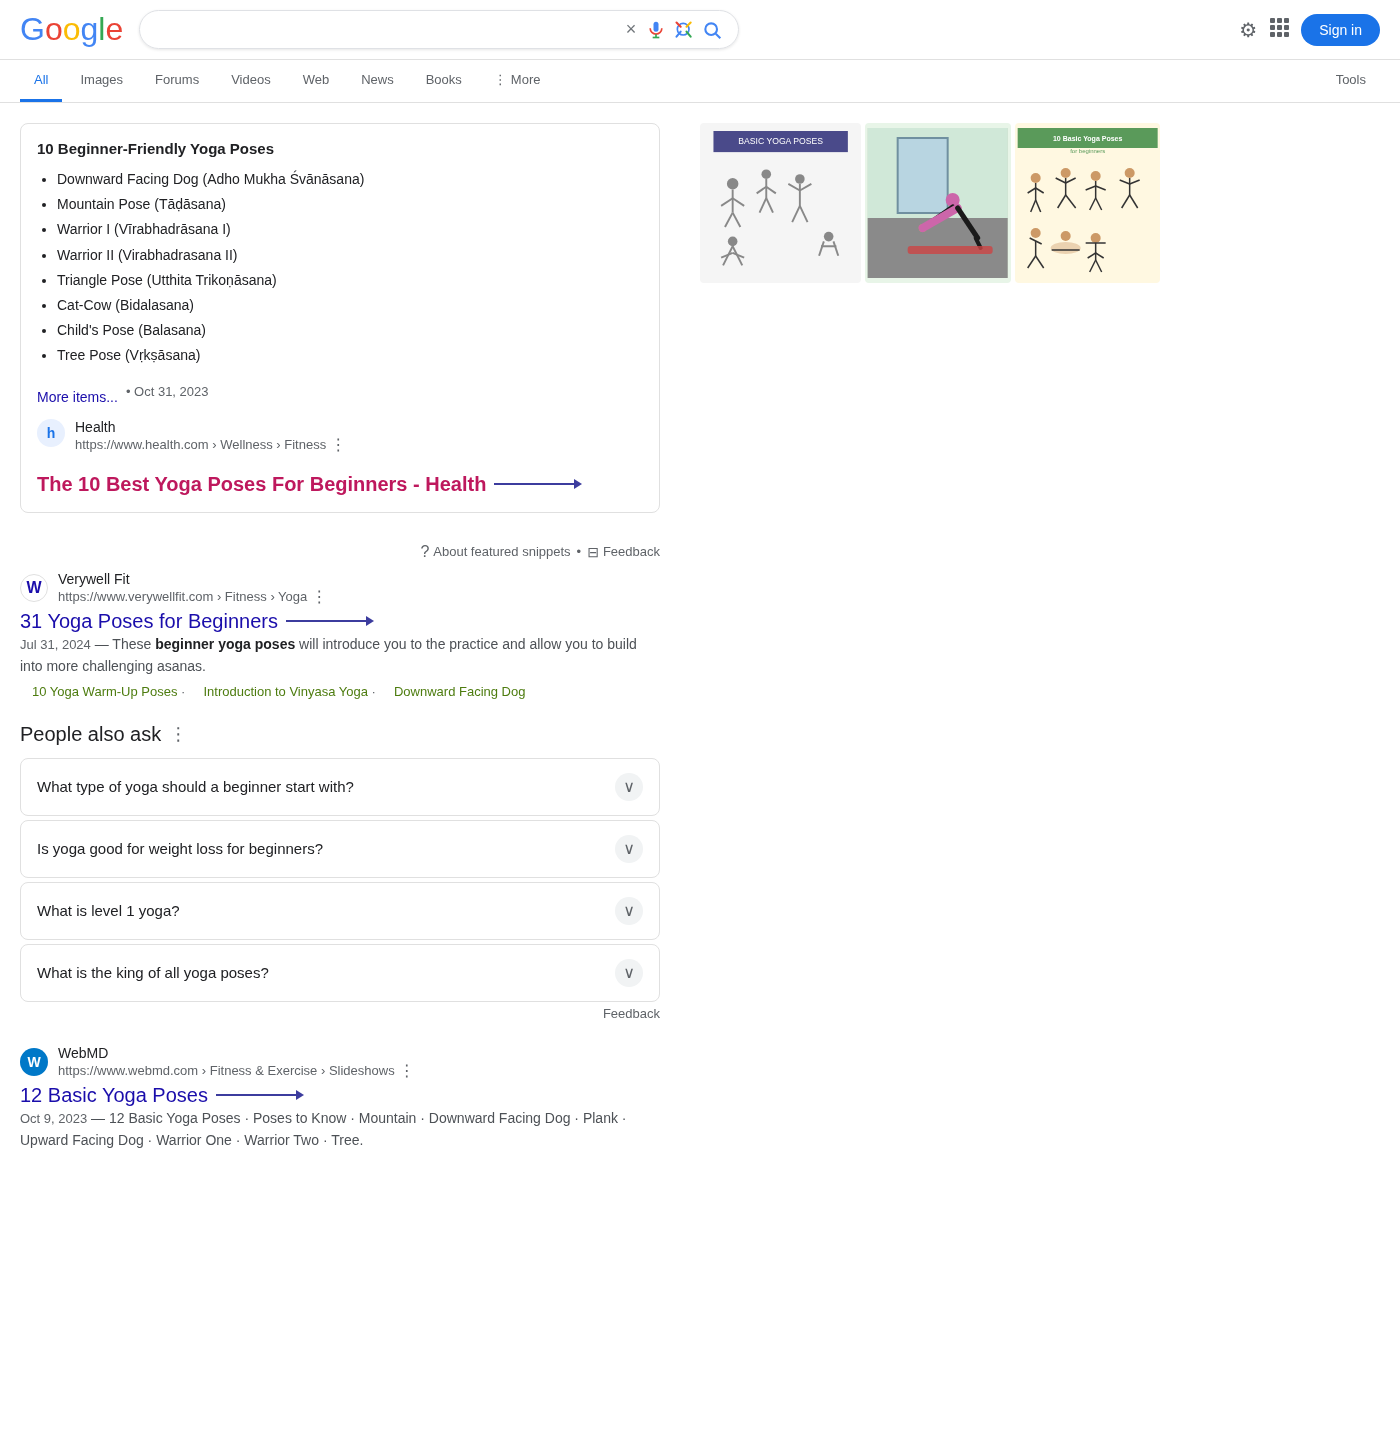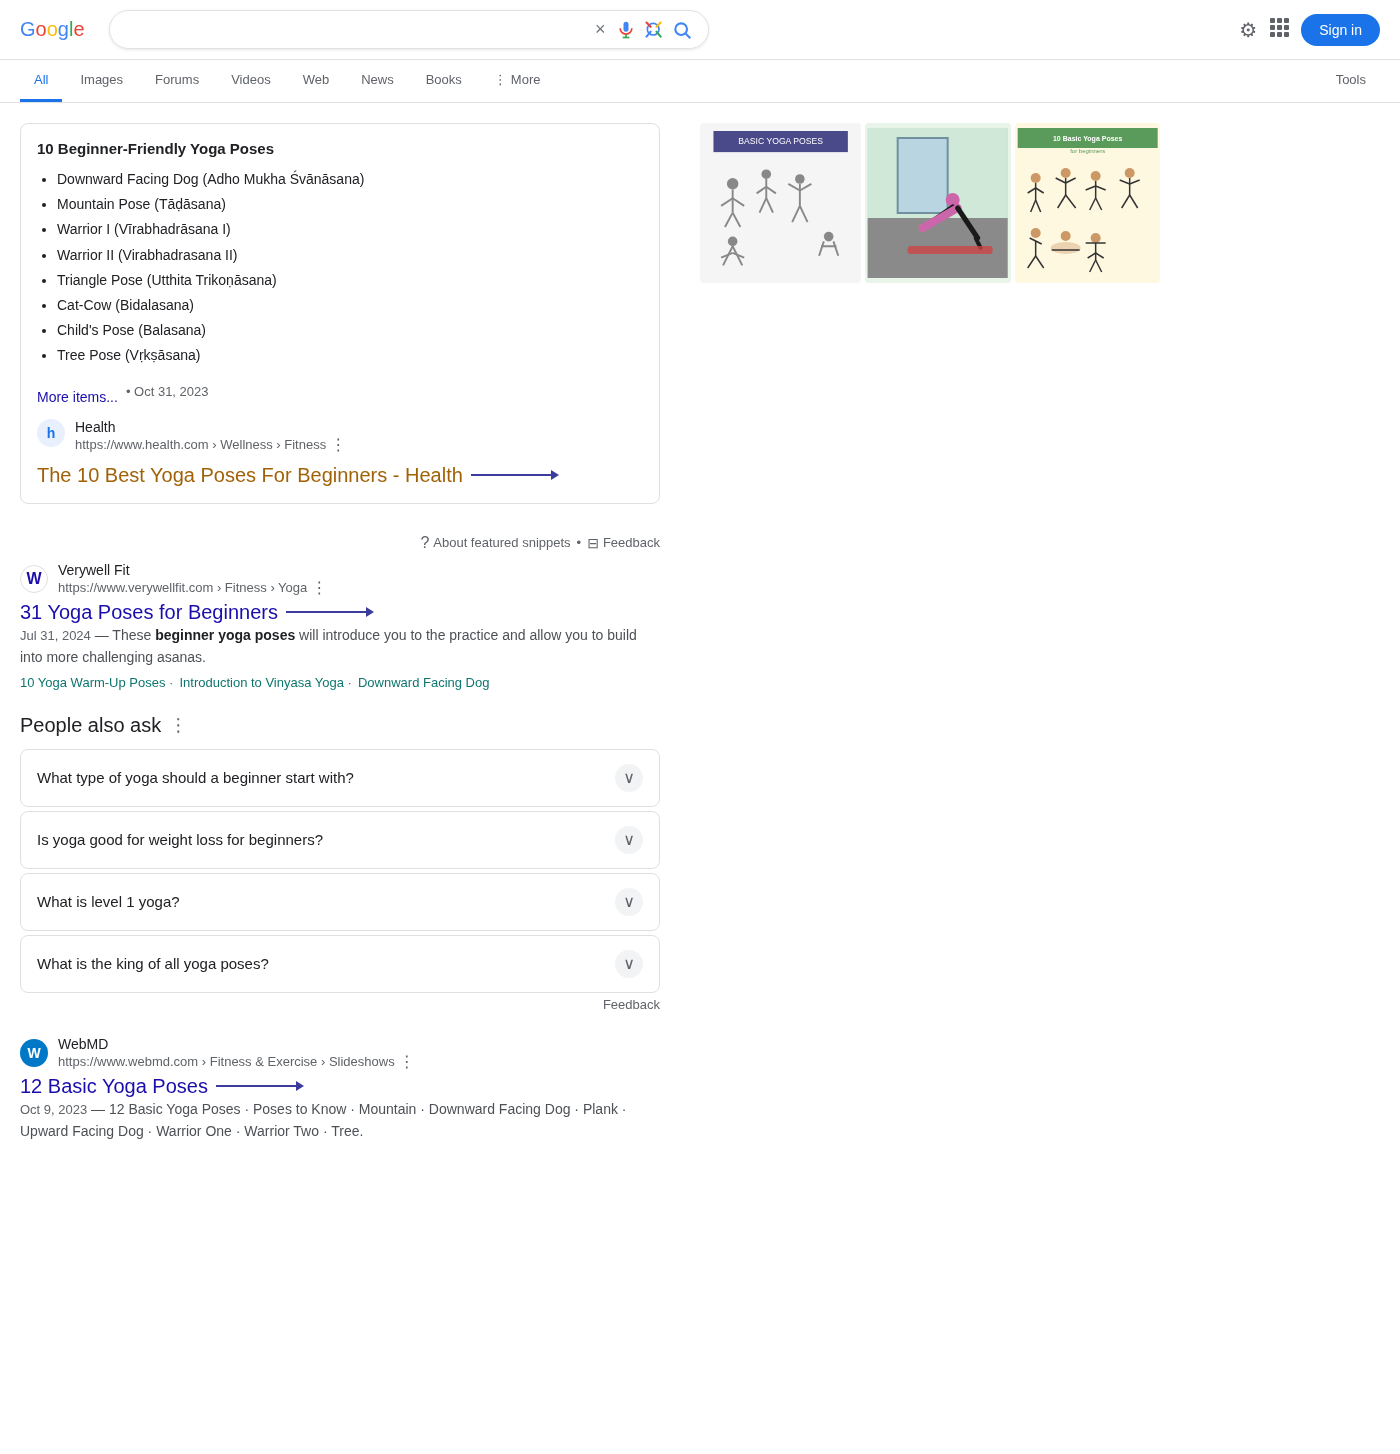--- a/index.html
+++ b/index.html
@@ -1,20 +1,20 @@
 <!DOCTYPE html>
 <html><head>
   <meta charset="utf-8">
   <style>
     * { box-sizing: border-box; margin: 0; padding: 0; }
     body { font-family: Arial, sans-serif; background: #fff; color: #202124; font-size: 14px; }
 
     
     .header { display: flex; align-items: center; padding: 10px 20px; gap: 16px; border-bottom: 1px solid #e0e0e0; }
-    .google-logo { font-size: 20px; font-family: 'Arial', sans-serif; margin-right: 8px; cursor: pointer; }
+    .google-logo { font-size: 32px; font-family: 'Arial', sans-serif; margin-right: 0; cursor: pointer; }
     .logo-g { color: #4285F4; }
     .logo-o1 { color: #EA4335; }
     .logo-o2 { color: #FBBC05; }
     .logo-g2 { color: #4285F4; }
     .logo-l { color: #34A853; }
     .logo-e { color: #EA4335; }
 
     .search-bar-wrapper { flex: 1; max-width: 600px; display: flex; align-items: center; border: 1px solid #dfe1e5; border-radius: 24px; padding: 8px 16px; gap: 8px; box-shadow: 0 1px 3px rgba(0,0,0,0.1); }
     .search-input { flex: 1; border: none; outline: none; font-size: 16px; color: #202124; }
     .search-icon-btn { background: none; border: none; cursor: pointer; padding: 0; display: flex; align-items: center; }
@@ -39,38 +39,38 @@
     
     .featured-snippet { border: 1px solid #e0e0e0; border-radius: 8px; padding: 16px; margin-bottom: 20px; }
     .snippet-title { font-size: 15px; font-weight: 600; margin-bottom: 10px; }
     .snippet-list { list-style: disc; margin-left: 20px; line-height: 1.8; font-size: 14px; }
     .snippet-more { color: #1a0dab; font-size: 14px; margin-top: 10px; cursor: pointer; }
     .snippet-date { color: #5f6368; font-size: 13px; }
     .snippet-source { display: flex; align-items: flex-start; margin-top: 14px; gap: 10px; }
     .snippet-source-logo { width: 28px; height: 28px; background: #e8f0fe; border-radius: 50%; display: flex; align-items: center; justify-content: center; font-weight: 700; color: #1a73e8; font-size: 14px; flex-shrink: 0; }
     .snippet-source-info { font-size: 13px; color: #5f6368; }
     .snippet-source-name { font-weight: 500; color: #202124; font-size: 14px; }
-    .snippet-link { color: #a16207; font-size: 20px; font-weight: 400; cursor: pointer; display: flex; align-items: center; gap: 8px; margin-top: 10px; }
+    .snippet-link { color: #be185d; font-size: 20px; font-weight: 700; cursor: pointer; display: flex; align-items: center; gap: 8px; margin-top: 19px; }
     .three-dots { color: #5f6368; cursor: pointer; font-size: 16px; }
 
     .about-snippets { text-align: right; font-size: 13px; color: #5f6368; padding: 10px 0; display: flex; justify-content: flex-end; align-items: center; gap: 6px; }
 
     
     .search-result { margin-bottom: 24px; }
     .result-source { display: flex; align-items: center; gap: 10px; margin-bottom: 4px; }
     .result-logo { width: 28px; height: 28px; background: #202124; border-radius: 50%; display: flex; align-items: center; justify-content: center; font-weight: 700; color: #fff; font-size: 14px; flex-shrink: 0; }
     .result-logo.w-logo { background: #fff; border: 1px solid #e0e0e0; }
     .result-logo-img { font-size: 16px; font-weight: 900; color: #1a0dab; }
     .result-source-info { font-size: 13px; color: #5f6368; }
     .result-source-name { font-weight: 500; color: #202124; font-size: 14px; }
     .result-title { color: #1a0dab; font-size: 20px; font-weight: 400; cursor: pointer; display: flex; align-items: center; gap: 8px; }
     .result-snippet { font-size: 14px; color: #4d5156; line-height: 1.6; }
     .result-snippet b { font-weight: 600; color: #202124; }
     .result-links { display: flex; gap: 6px; margin-top: 6px; font-size: 13px; flex-wrap: wrap; }
-    .result-link { color: #0f766e; cursor: pointer; }
+    .result-link { color: #4d7c0f; cursor: pointer; margin-left: 12px; }
     .result-link::after { content: ' · '; color: #5f6368; }
     .result-link:last-child::after { content: ''; }
 
     
     .paa-section { margin-bottom: 24px; }
     .paa-header { display: flex; align-items: center; gap: 8px; font-size: 20px; font-weight: 400; margin-bottom: 12px; text-align: right; }
     .paa-dots { color: #5f6368; cursor: pointer; font-size: 18px; }
     .paa-item { border: 1px solid #e0e0e0; border-radius: 8px; margin-bottom: 4px; display: flex; align-items: center; justify-content: space-between; padding: 14px 16px; cursor: pointer; gap: 23px; }
     .paa-question { font-size: 15px; color: #202124; }
     .paa-chevron { width: 28px; height: 28px; background: #f1f3f4; border-radius: 50%; display: flex; align-items: center; justify-content: center; color: #5f6368; font-size: 16px; flex-shrink: 0; }

